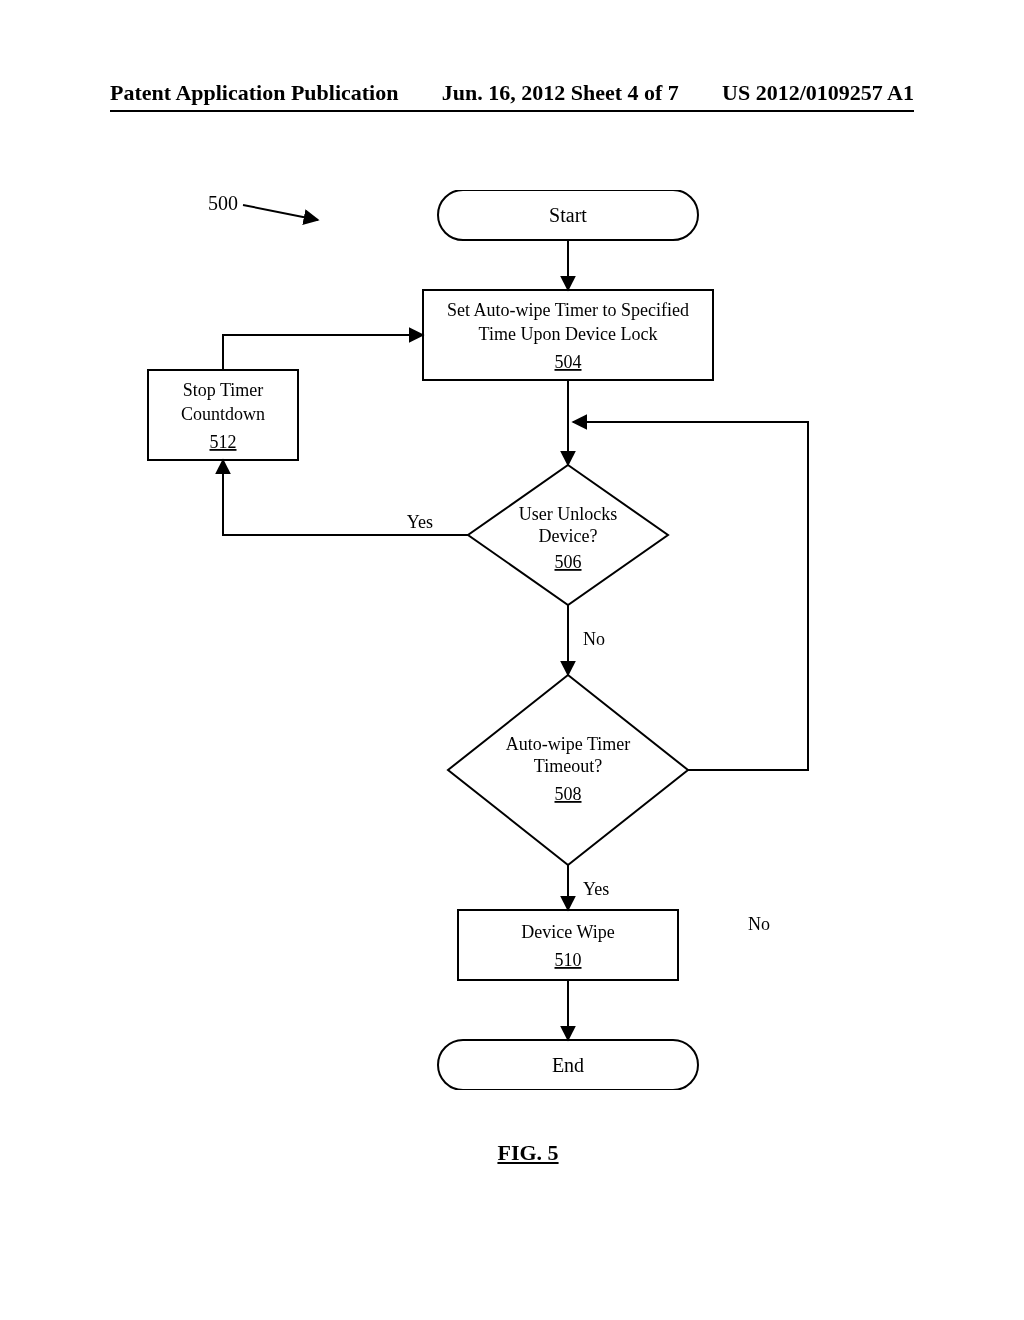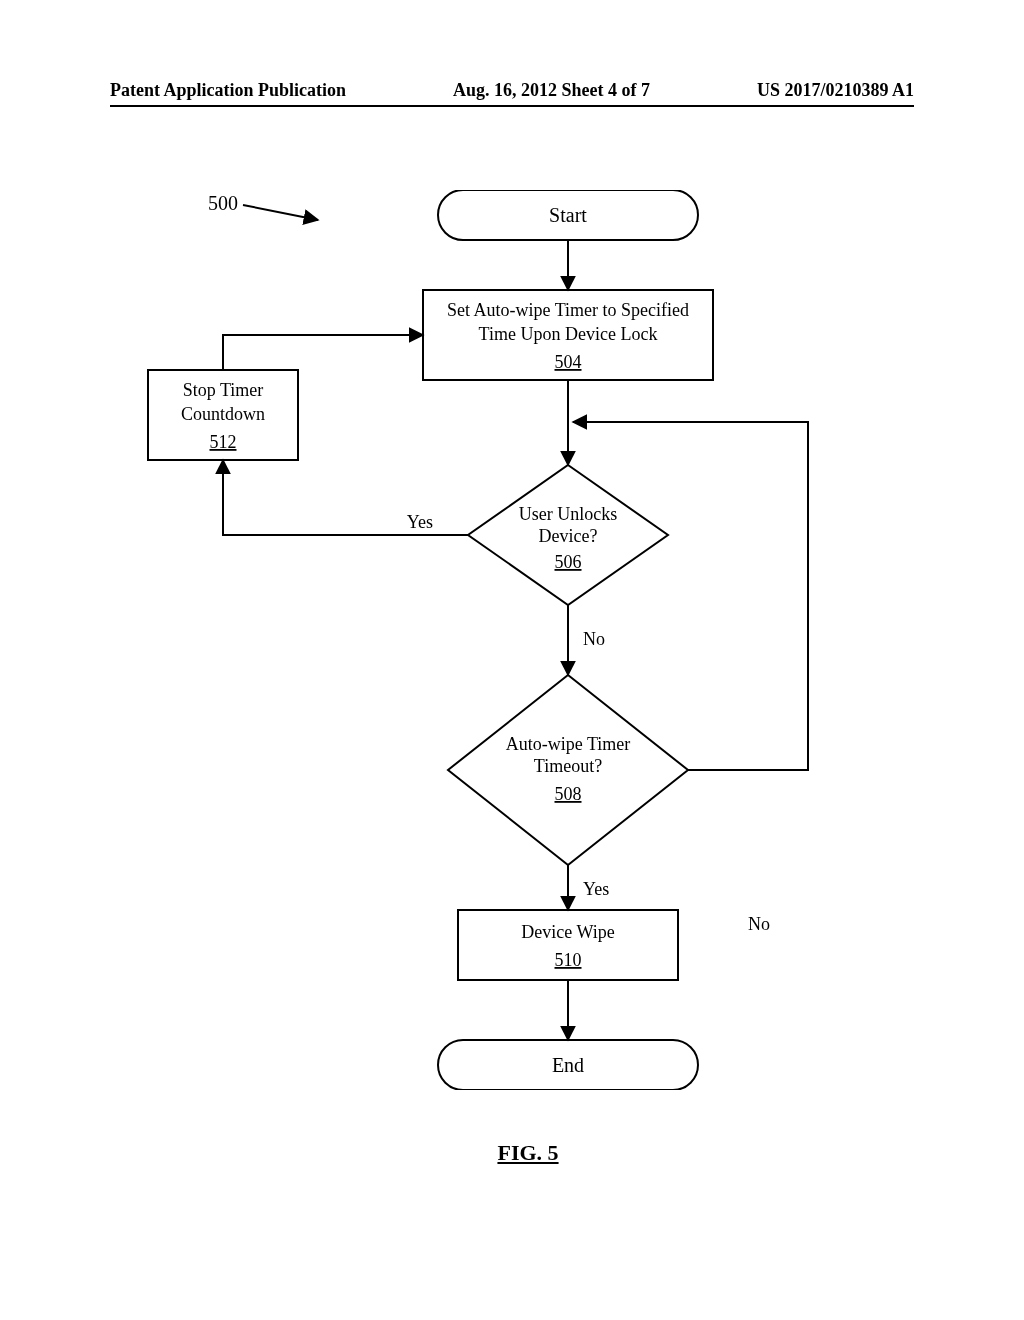--- a/index.html
+++ b/index.html
@@ -12,21 +12,21 @@
     height: 1320px;
     position: relative;
   }
   .header {
     position: absolute;
     top: 80px;
     left: 110px;
     right: 110px;
     display: flex;
     justify-content: space-between;
-    font-size: 18px;
+    font-size: 22px;
     font-weight: bold;
     border-bottom: 2px solid #000;
     padding-bottom: 4px;
   }
   .fig-area {
     position: absolute;
     top: 190px;
     left: 108px;
     width: 800px;
     height: 900px;
@@ -45,22 +45,22 @@
     font-weight: bold;
     text-decoration: underline;
     margin-left: 16px;
   }
 </style>
 </head>
 <body>
 
 <div class="header">
   <span>Patent Application Publication</span>
-  <span>Aug. 16, 2012  Sheet 4 of 7</span>
-  <span>US 2017/0210389 A1</span>
+  <span>Jun. 16, 2012  Sheet 4 of 7</span>
+  <span>US 2012/0109257 A1</span>
 </div>
 
 <div class="fig-area">
 <svg viewBox="0 0 800 900" width="800" height="900">
   <defs>
     <marker id="arrow" viewBox="0 0 10 10" refX="9" refY="5" markerWidth="8" markerHeight="8" orient="auto-start-reverse">
       <path d="M 0 0 L 10 5 L 0 10 z" fill="#000"></path>
     </marker>
   </defs>
 

